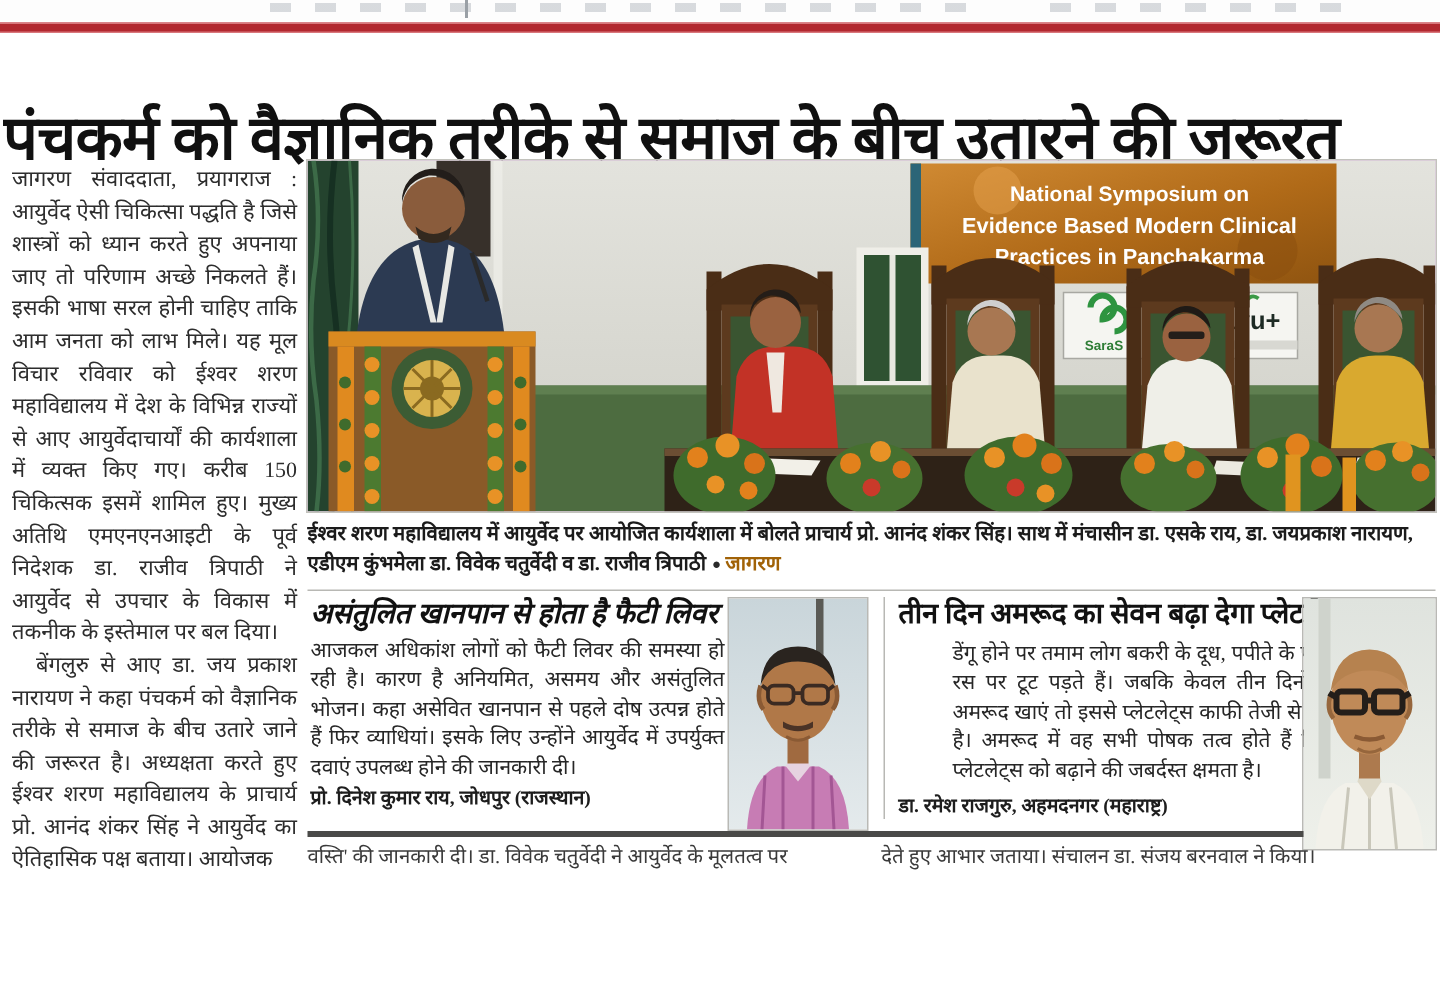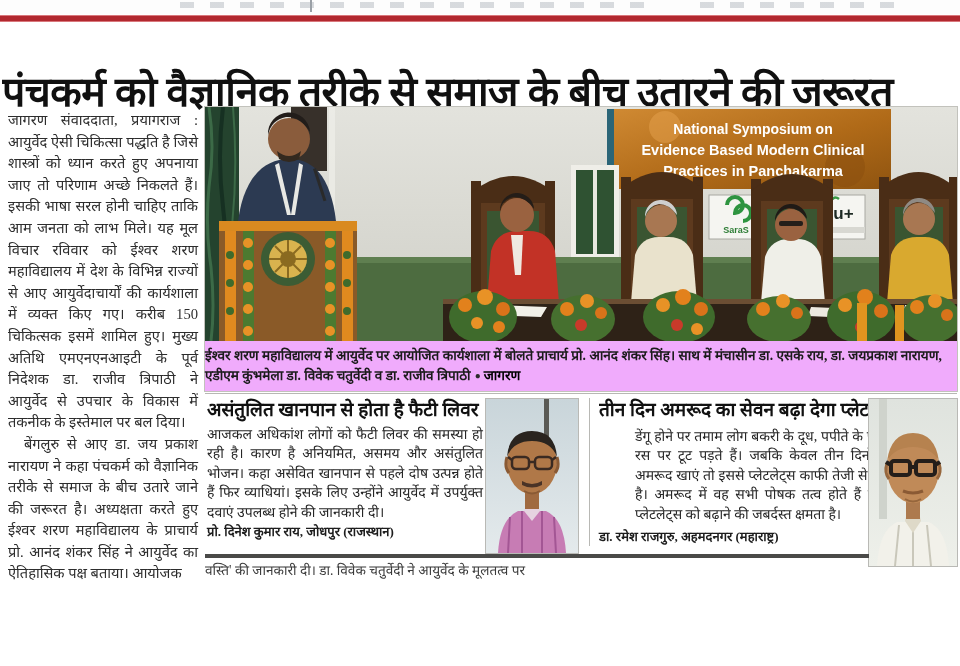--- a/index.html
+++ b/index.html
@@ -22,36 +22,36 @@
             font-size:41px;line-height:62px;white-space:nowrap;overflow:hidden;
             letter-spacing:-0.5px;}
 
   
   .left-col{left:8px;top:110px;width:190px;color:#2d2d2d;font-size:14.6px;
             line-height:21.6px;text-align:justify;}
   .left-col p{margin:0;}
   .left-col p + p{text-indent:16px;}
 
   
-  .photo-wrap{left:205px;top:107px;width:752px;height:284px;background:#f0abfc;
+  .photo-wrap{left:205px;top:107px;width:752px;height:234px;background:#f0abfc;
               outline:1px solid #c2c2bc;}
 
   
   .caption{left:205px;top:346px;width:752px;font-size:13.6px;font-weight:700;
            color:#1b1b1b;line-height:20px;text-align:left;}
   .caption .credit-bullet{font-size:10px;position:relative;top:-1px;margin:0 3px 0 4px;color:#2a2a2a;}
-  .caption .credit{font-weight:700;color:#000000;}
+  .caption .credit{font-weight:700;color:#a16207;}
 
   .h-rule1{left:205px;top:393px;width:752px;height:1px;background:#b8b8b4;}
   .v-rule{left:589px;top:398px;width:1px;height:148px;background:#b8b8b4;}
   .h-rule2{left:205px;top:554px;width:664px;height:4px;background:#4a4a48;}
 
   
   .art-heading{font-weight:700;color:#111;font-size:19px;line-height:24px;white-space:nowrap;}
-  .mid-heading{left:207px;top:398px;width:380px;}
+  .mid-heading{left:207px;top:398px;width:380px;font-style:italic;}
   .rt-heading{left:599px;top:398px;width:290px;overflow:hidden;}
   .art-body{font-size:14px;line-height:19.4px;color:#262626;text-align:justify;}
   .mid-body{left:207px;top:425px;width:276px;}
   .rt-body{left:635px;top:427px;width:264px;}
   .byline{font-size:13px;font-weight:700;color:#1d1d1d;white-space:nowrap;}
   .mid-byline{left:207px;top:522px;}
   .rt-byline{left:599px;top:527px;}
 
   .portrait1{left:486px;top:399px;width:92px;height:154px;outline:1px solid #b9b9b5;}
   .portrait2{left:869px;top:399px;width:88px;height:167px;outline:1px solid #b9b9b5;}
@@ -365,13 +365,14 @@
       </g>
   <path d="M34,92 q10,4 20,0" stroke="#8a5a34" stroke-width="3" fill="none"></path>
   <path d="M36,100 q8,5 16,0" stroke="#96663c" stroke-width="2" fill="none"></path>
 </svg>
 </div>
 
 <div class="abs h-rule2"></div>
 
 <div class="abs bottom-row">
   <div class="bcol">वस्ति' की जानकारी दी। डा. विवेक चतुर्वेदी ने आयुर्वेद के मूलतत्व पर</div>
+  <div class="bcol">देते हुए आभार जताया। संचालन डा. संजय बरनवाल ने किया।</div>
 </div>
 
 </body></html>

